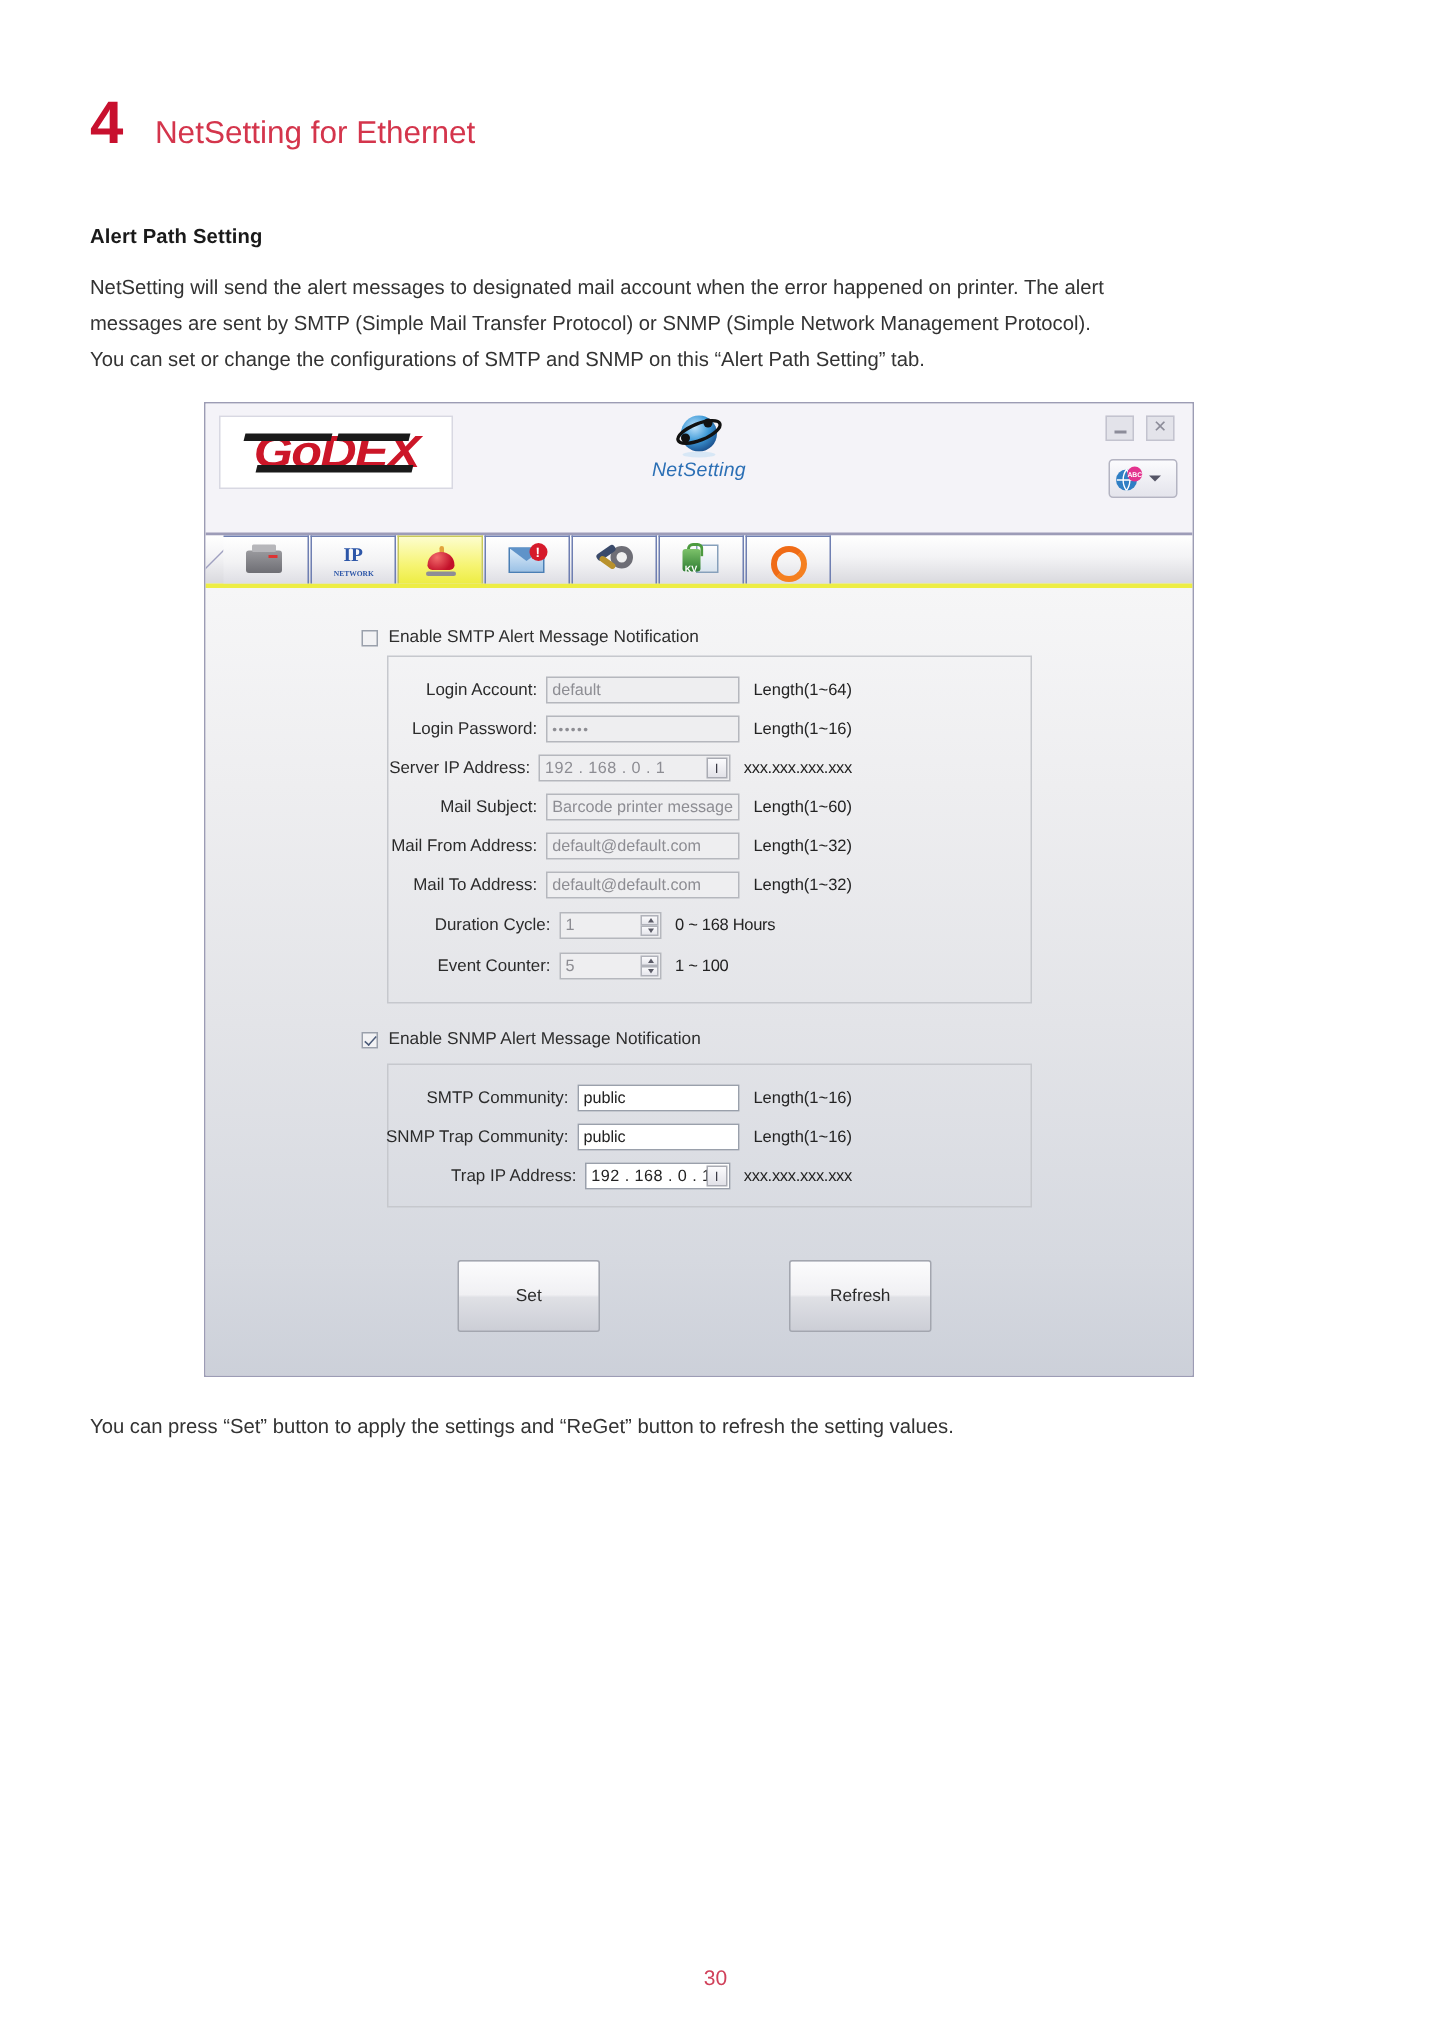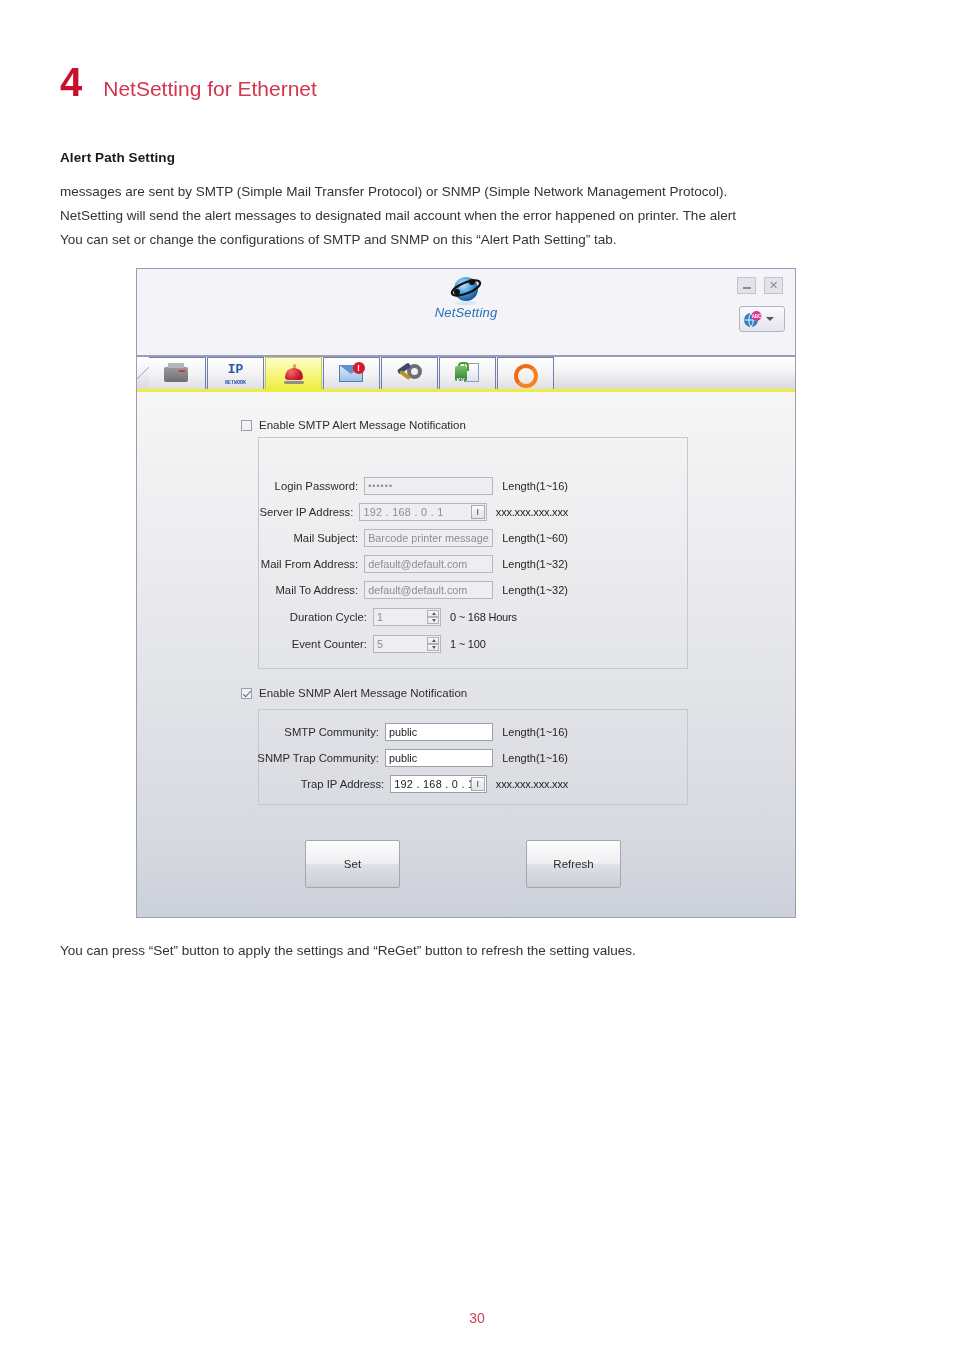--- a/index.html
+++ b/index.html
@@ -270,21 +270,21 @@
   }
   .ico-printer::after {
     content:"";
     position:absolute; right:3px; top:3px; width:6px; height:2px;
     background:#d33;
   }
   .ico-ip {
     width:26px; height:22px;
     color:#2d56a8; font-weight:bold; font-size:13px;
     text-align:center; line-height:13px;
-    font-family:Liberation Mono, monospace;
+    font-family:Liberation Serif, serif;
   }
   .ico-ip .nw { font-size:5px; letter-spacing:0; display:block; margin-top:1px; }
   .ico-alarm {
     width:22px; height:20px; position:relative; margin:1px auto 0;
   }
   .ico-alarm .bell {
     position:absolute; left:2px; top:4px; width:18px; height:12px;
     background: radial-gradient(circle at 35% 30%, #f26b6b, #c3112a 70%);
     border-radius: 11px 11px 4px 4px;
   }
@@ -510,29 +510,35 @@
 <body>
 
 <div class="chapter">
   <div class="chapter-num">4</div>
   <div class="chapter-title">NetSetting for Ethernet</div>
 </div>
 
 <div class="section-heading">Alert Path Setting</div>
 
 <div class="body-copy">
+  <p>NetSetting will send the alert messages to designated mail account when the error happened on printer. The alert</p>
   <p>messages are sent by SMTP (Simple Mail Transfer Protocol) or SNMP (Simple Network Management Protocol).</p>
-  <p>NetSetting will send the alert messages to designated mail account when the error happened on printer. The alert</p>
   <p>You can set or change the configurations of SMTP and SNMP on this “Alert Path Setting” tab.</p>
 </div>
 
 <div class="app-window">
 
   <div class="app-header">
 
+    <div class="logo-box">
+      <div class="logo-text">GoDEX</div>
+      <div class="logo-bar b1"></div>
+      <div class="logo-bar b2"></div>
+      <div class="logo-bar b3"></div>
+    </div>
 
     <div class="app-brand">
       <div class="brand-globe">
         <svg width="34" height="34" viewBox="0 0 34 34">
           <defs>
             <radialGradient id="gb" cx="38%" cy="32%" r="72%">
               <stop offset="0%" stop-color="#bfe2fb"></stop>
               <stop offset="55%" stop-color="#3e9ad8"></stop>
               <stop offset="100%" stop-color="#1b4f8c"></stop>
             </radialGradient>
@@ -638,20 +644,25 @@
 
   <div class="content">
 
     <div class="chk-row smtp">
       <div class="chkbox"></div>
       <div class="chk-label">Enable SMTP Alert Message Notification</div>
     </div>
 
     <div class="field-group smtp">
 
+      <div class="f-row" style="left:-121px; top:12px; width:430px;">
+        <div class="f-label" style="width:229px;">Login Account:</div>
+        <div class="f-input" style="width:134px;">default</div>
+        <div class="f-hint">Length(1~64)</div>
+      </div>
 
       <div class="f-row" style="left:-121px; top:38px; width:430px;">
         <div class="f-label" style="width:229px;">Login Password:</div>
         <div class="f-input" style="width:134px; letter-spacing:1px; font-size:9px;">••••••</div>
         <div class="f-hint">Length(1~16)</div>
       </div>
 
       <div class="f-row" style="left:-121px; top:64px; width:430px;">
         <div class="f-label" style="width:229px;">Server IP Address:</div>
         <div class="f-input ip" style="width:134px;">

